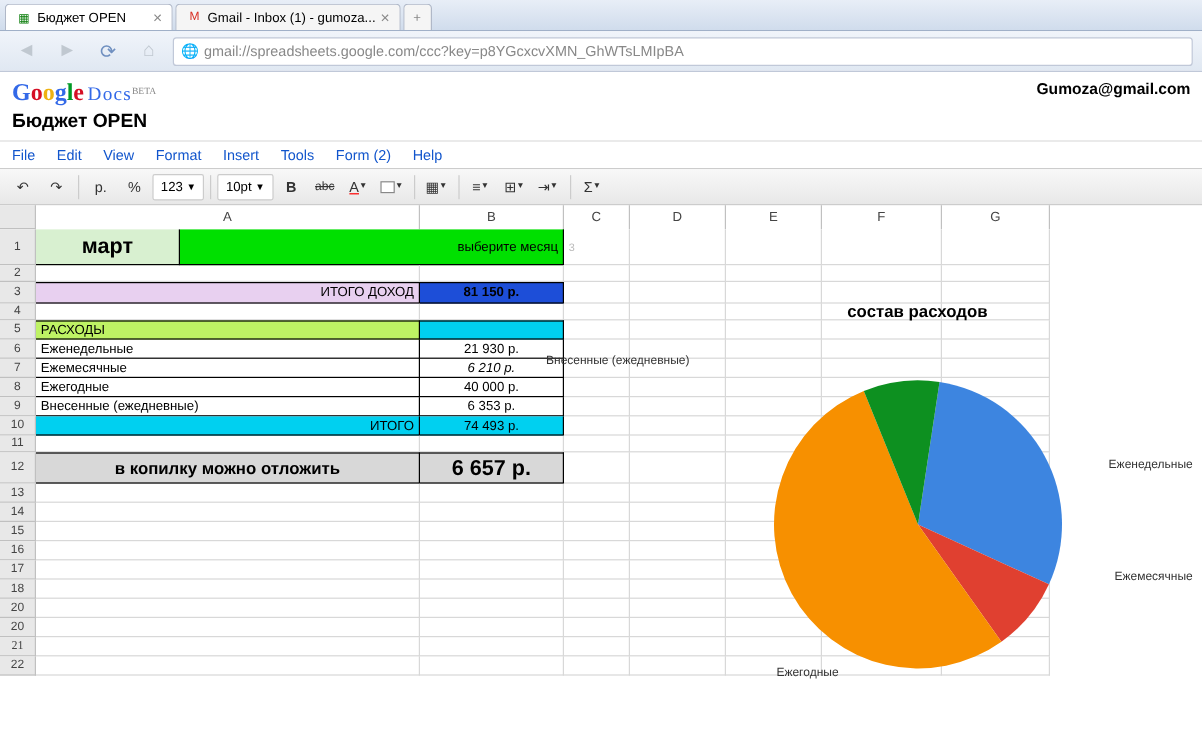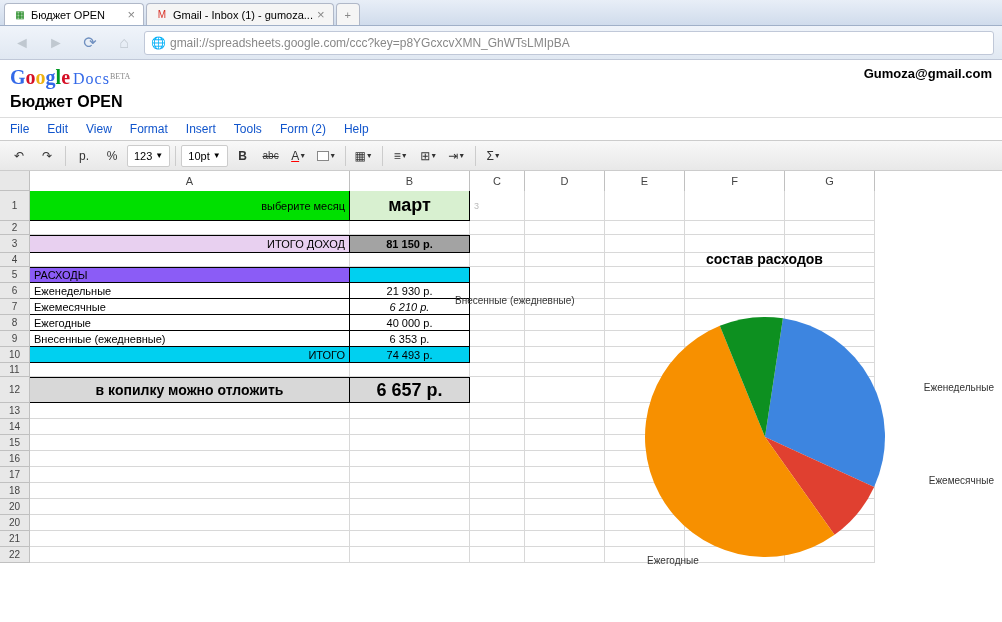--- a/index.html
+++ b/index.html
@@ -180,45 +180,45 @@
       <div class="col-h" style="width: 80px;">E</div>
       <div class="col-h" style="width: 100px;">F</div>
       <div class="col-h" style="width: 90px;">G</div>
     </div>
 </div>
 
 <div class="grid-wrap">
   <div class="grid-left" id="grid-left">
       <div class="row">
         <div class="row-h" style="height: 30px;">1</div>
+        <div class="cell" style="width: 120px; height: 30px; background: rgb(216, 240, 208); font-weight: bold; font-size: 18px; justify-content: center; border-bottom: 1px solid rgb(0, 0, 0); border-right: 1px solid rgb(0, 0, 0);">март</div>
         <div class="cell" style="width: 320px; height: 30px; background: rgb(0, 224, 0); justify-content: flex-end; border-bottom: 1px solid rgb(0, 0, 0); border-right: 1px solid rgb(0, 0, 0);">выберите месяц</div>
-        <div class="cell" style="width: 120px; height: 30px; background: rgb(216, 240, 208); font-weight: bold; font-size: 18px; justify-content: center; border-bottom: 1px solid rgb(0, 0, 0); border-right: 1px solid rgb(0, 0, 0);">март</div>
         <div class="cell" style="width: 55px; height: 30px; font-size: 9px; color: rgb(187, 187, 187);">3</div>
       </div>
       <div class="row">
         <div class="row-h" style="height: 14px;">2</div>
         <div class="cell" style="width: 320px; height: 14px;"></div>
         <div class="cell" style="width: 120px; height: 14px;"></div>
         <div class="cell" style="width: 55px; height: 14px;"></div>
       </div>
       <div class="row">
         <div class="row-h" style="height: 18px;">3</div>
         <div class="cell" style="width: 320px; height: 18px; background: rgb(232, 208, 240); justify-content: flex-end; border-bottom: 1px solid rgb(0, 0, 0); border-top: 1px solid rgb(0, 0, 0); border-right: 1px solid rgb(0, 0, 0);">ИТОГО ДОХОД</div>
-        <div class="cell" style="width: 120px; height: 18px; background: #a3a3a3; font-weight: bold; justify-content: center; border-bottom: 1px solid rgb(0, 0, 0); border-top: 1px solid rgb(0, 0, 0); border-right: 1px solid rgb(0, 0, 0);">81 150 р.</div>
+        <div class="cell" style="width: 120px; height: 18px; background: #1d4ed8; font-weight: bold; justify-content: center; border-bottom: 1px solid rgb(0, 0, 0); border-top: 1px solid rgb(0, 0, 0); border-right: 1px solid rgb(0, 0, 0);">81 150 р.</div>
         <div class="cell" style="width: 55px; height: 18px;"></div>
       </div>
       <div class="row">
         <div class="row-h" style="height: 14px;">4</div>
         <div class="cell" style="width: 320px; height: 14px;"></div>
         <div class="cell" style="width: 120px; height: 14px;"></div>
         <div class="cell" style="width: 55px; height: 14px;"></div>
       </div>
       <div class="row">
         <div class="row-h" style="height: 16px;">5</div>
-        <div class="cell" style="width: 320px; height: 16px; background: #8b5cf6; border-bottom: 1px solid rgb(0, 0, 0); border-top: 1px solid rgb(0, 0, 0); border-right: 1px solid rgb(0, 0, 0);">РАСХОДЫ</div>
+        <div class="cell" style="width: 320px; height: 16px; background: #bef264; border-bottom: 1px solid rgb(0, 0, 0); border-top: 1px solid rgb(0, 0, 0); border-right: 1px solid rgb(0, 0, 0);">РАСХОДЫ</div>
         <div class="cell" style="width: 120px; height: 16px; background: rgb(0, 208, 240); border-bottom: 1px solid rgb(0, 0, 0); border-top: 1px solid rgb(0, 0, 0); border-right: 1px solid rgb(0, 0, 0);"></div>
         <div class="cell" style="width: 55px; height: 16px;"></div>
       </div>
       <div class="row">
         <div class="row-h" style="height: 16px;">6</div>
         <div class="cell" style="width: 320px; height: 16px; border-bottom: 1px solid rgb(0, 0, 0); border-right: 1px solid rgb(0, 0, 0);">Еженедельные</div>
         <div class="cell" style="width: 120px; height: 16px; justify-content: center; border-bottom: 1px solid rgb(0, 0, 0); border-right: 1px solid rgb(0, 0, 0);">21 930 р.</div>
         <div class="cell" style="width: 55px; height: 16px;"></div>
       </div>
       <div class="row">
@@ -299,21 +299,21 @@
         <div class="cell" style="width: 120px; height: 16px;"></div>
         <div class="cell" style="width: 55px; height: 16px;"></div>
       </div>
       <div class="row">
         <div class="row-h" style="height: 16px;">20</div>
         <div class="cell" style="width: 320px; height: 16px;"></div>
         <div class="cell" style="width: 120px; height: 16px;"></div>
         <div class="cell" style="width: 55px; height: 16px;"></div>
       </div>
       <div class="row">
-        <div class="row-h" style="height: 16px;">21</div>
+        <div class="row-h" style="height: 16px; font-family: Liberation Serif, serif;">21</div>
         <div class="cell" style="width: 320px; height: 16px;"></div>
         <div class="cell" style="width: 120px; height: 16px;"></div>
         <div class="cell" style="width: 55px; height: 16px;"></div>
       </div>
       <div class="row">
         <div class="row-h" style="height: 16px;">22</div>
         <div class="cell" style="width: 320px; height: 16px;"></div>
         <div class="cell" style="width: 120px; height: 16px;"></div>
         <div class="cell" style="width: 55px; height: 16px;"></div>
       </div>

